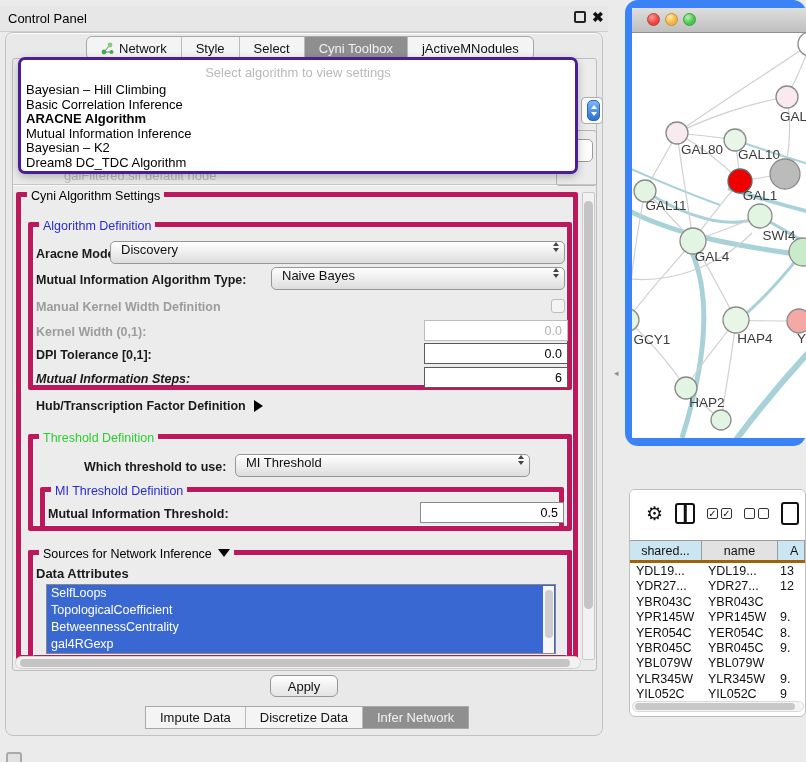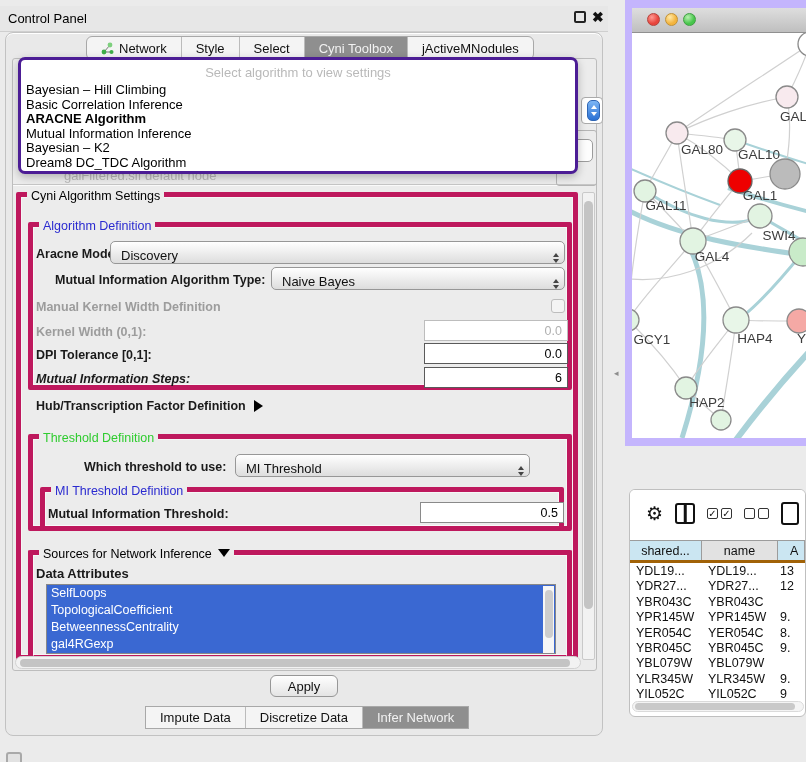--- a/index.html
+++ b/index.html
@@ -47,21 +47,21 @@
   
   .gbox { position:absolute; border:5px solid #be185d; border-radius:2px; box-shadow:inset 0 0 0 1px rgba(255,255,255,.55); }
   .glegend { position:absolute; top:-8px; left:6px; background:#ececec; padding:0 4px; font-size:12.5px; white-space:nowrap; }
   .glegend.blue { color:#2a2ad0; }
   .glegend.green { color:#2fcc2f; }
 
   .row-label { position:absolute; font-size:12.5px; font-weight:bold; color:#1a1a1a; white-space:nowrap; }
   .row-label.disabled { color:#9c9c9c; }
 
   
-  .combo { position:absolute; height:23px; background:linear-gradient(#ffffff,#dddddd); border:1px solid #979797; border-radius:5px; display:flex; align-items:flex-end; cursor:pointer; }
+  .combo { position:absolute; height:23px; background:linear-gradient(#ffffff,#dddddd); border:1px solid #979797; border-radius:5px; display:flex; align-items:flex-start; cursor:pointer; }
   .combo .ctext { flex:1; padding-left:10px; font-size:13px; color:#111; }
   .combo .arrows { width:16px; display:flex; flex-direction:column; align-items:center; gap:2px; }
   .arrows .tu { width:0;height:0;border-left:3.5px solid transparent;border-right:3.5px solid transparent;border-bottom:4.5px solid #444; }
   .arrows .td { width:0;height:0;border-left:3.5px solid transparent;border-right:3.5px solid transparent;border-top:4.5px solid #444; }
 
   .field { position:absolute; height:21px; background:#fff; text-align:right; font-size:12.5px; padding:3px 5px 0 0; }
   .field.enabled { border:1px solid #5a5a5a; color:#000; }
   .field.disabled { border:1px solid #bdbdbd; color:#b0b0b0; }
 
   .checkbox { position:absolute; width:14px; height:14px; border:1px solid #bdbdbd; border-radius:3px; background:#f4f4f4; }
@@ -81,21 +81,21 @@
   .vthumb { position:absolute; left:1px; top:8px; width:9px; height:408px; background:#c4c4c4; border-radius:5px; }
   .hscroll { left:15px; top:656px; width:566px; height:13px; background:#f2f2f2; border:1px solid #d2d2d2; border-radius:7px; }
   .hthumb { position:absolute; left:4px; top:1.5px; width:550px; height:8px; background:#c4c4c4; border-radius:4px; }
 
   
   .apply-btn { left:270px; top:675px; width:68px; height:22px; background:linear-gradient(#fefefe,#e4e4e4); border:1px solid #979797; border-radius:6px; font-size:13px; text-align:center; padding-top:3px; cursor:pointer; }
   .bottom-tabbar { left:145px; top:706px; height:23px; display:flex; background:#f4f4f4; border:1px solid #a8a8a8; border-radius:0; overflow:hidden; }
   .corner-icon { left:6px; top:752px; width:16px; height:14px; border:2px solid #a9a9a9; border-radius:3px; background:#e2e2e2; }
 
   
-  .net-frame { left:625px; top:0; width:181px; height:446px; background:#c4b5fd; }
+  .net-frame { left:625px; top:0; width:181px; height:446px; background:#3b82f6;border-radius:13px; }
   .net-titlebar { position:absolute; left:7px; top:8px; right:0; height:25px; background:linear-gradient(#dedede,#bfbfbf); border-bottom:1px solid #909090; }
   .light { position:absolute; top:5px; width:13px; height:13px; border-radius:50%; }
   .light.red { left:15px; background:radial-gradient(circle at 35% 30%, #ff9a93, #e8453c 60%); border:1px solid #b5423b; }
   .light.yellow { left:33px; background:radial-gradient(circle at 35% 30%, #ffe9a8, #f3b43e 60%); border:1px solid #c19136; }
   .light.green { left:51px; background:radial-gradient(circle at 35% 30%, #b8f0b0, #47c64b 60%); border:1px solid #3f9e42; }
   .net-canvas { position:absolute; left:7px; top:33px; width:174px; height:405px; background:#fff; overflow:hidden; }
   .net-canvas svg { display:block; }
 
   .splitter-mark { left:614px; top:368px; width:6px; height:10px; color:#8d8d8d; font-size:9px; line-height:10px; cursor:col-resize; }
 
@@ -199,21 +199,21 @@
 
   <span class="row-label" style="left:36px; top:247px;">Aracne Mode:</span>
   <div class="combo" style="left:110px; top:241px; width:455px;">
     <span class="ctext">Discovery</span>
     <span class="arrows">
         <span class="tu"></span>
         <span class="td"></span>
       </span>
   </div>
 
-  <span class="row-label" style="left:36px; top:273px;margin-left:19px;">Mutual Information Algorithm Type:</span>
+  <span class="row-label" style="left:36px; top:273px;">Mutual Information Algorithm Type:</span>
   <div class="combo" style="left:271px; top:267px; width:294px;">
     <span class="ctext">Naive Bayes</span>
     <span class="arrows">
         <span class="tu"></span>
         <span class="td"></span>
       </span>
   </div>
 
   <span class="row-label disabled" style="left:36px; top:300px;">Manual Kernel Width Definition</span>
   <span class="checkbox" style="left:551px; top:299px;"></span>

